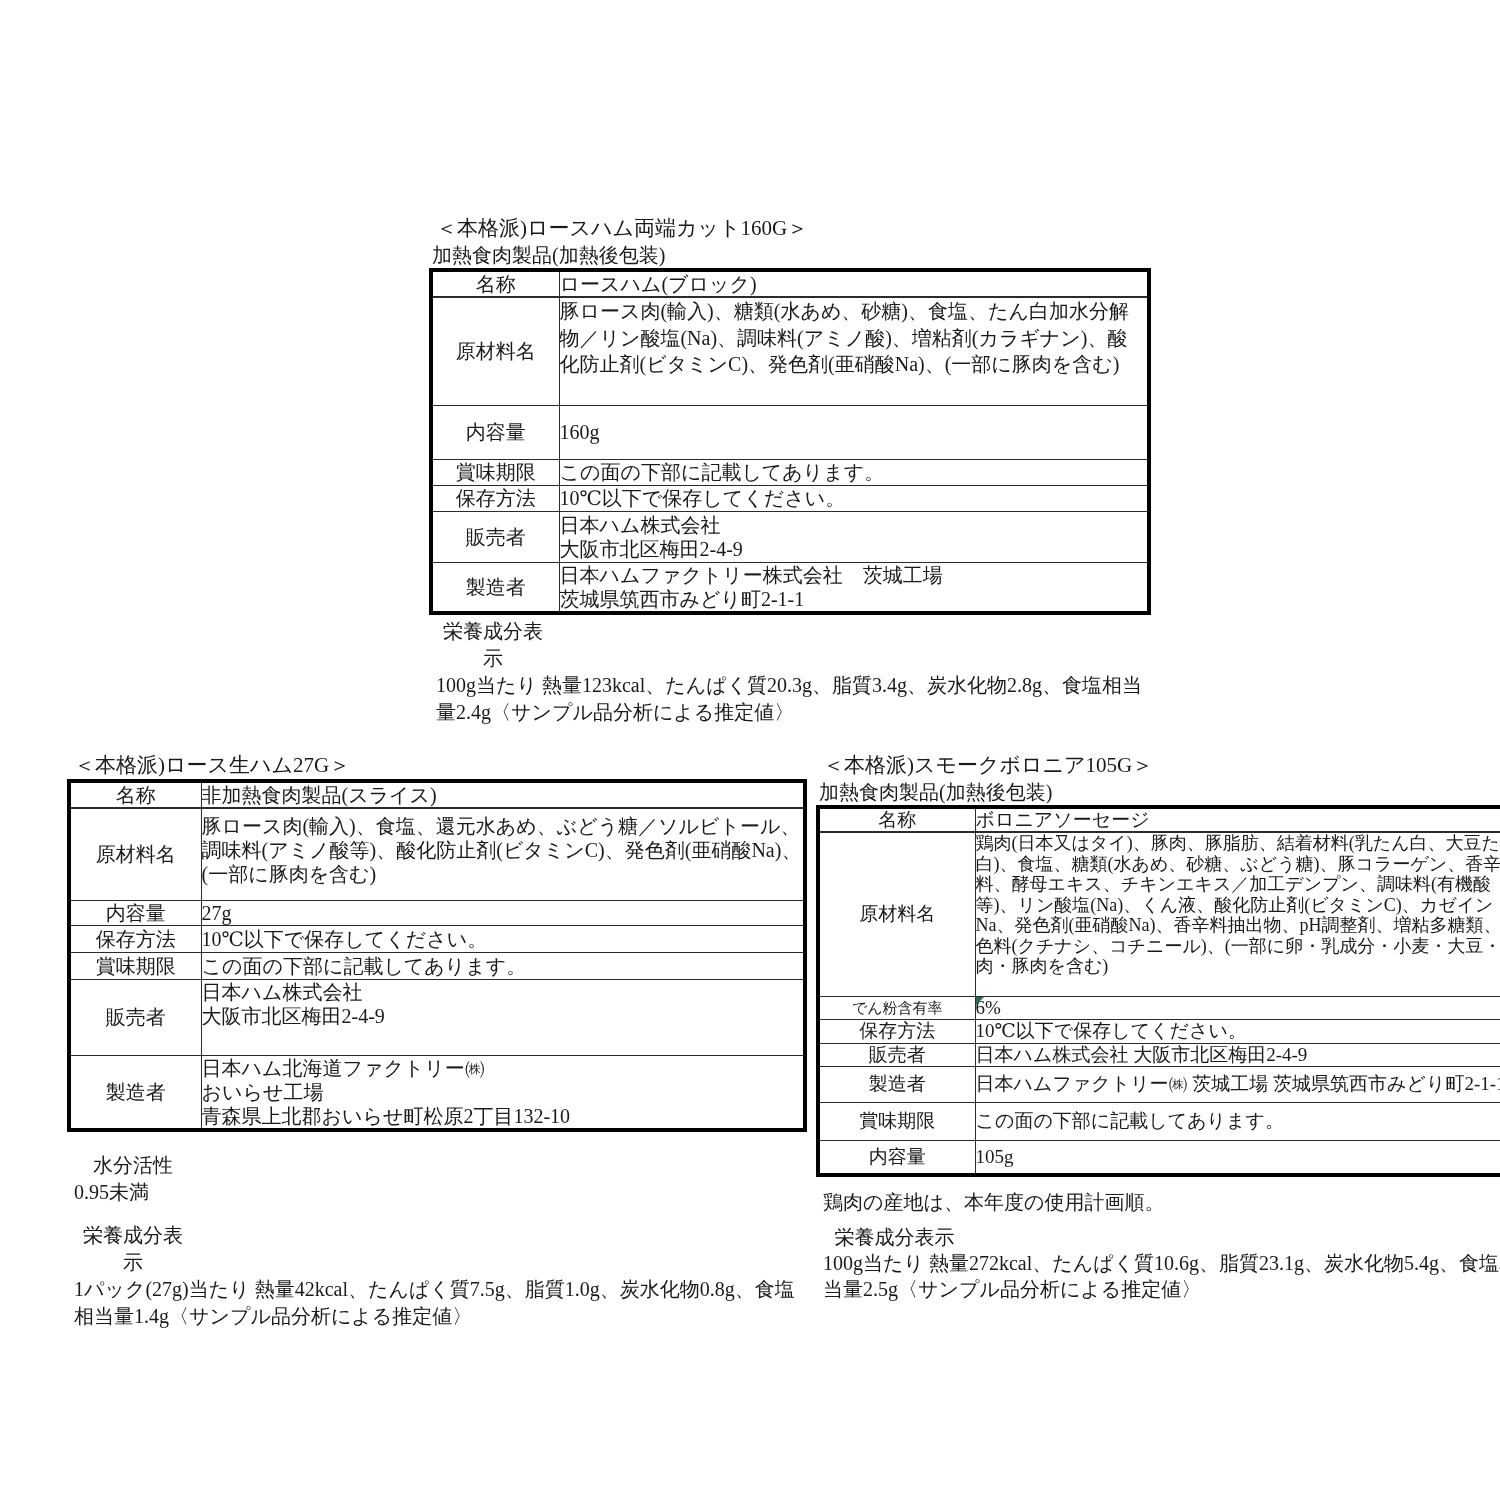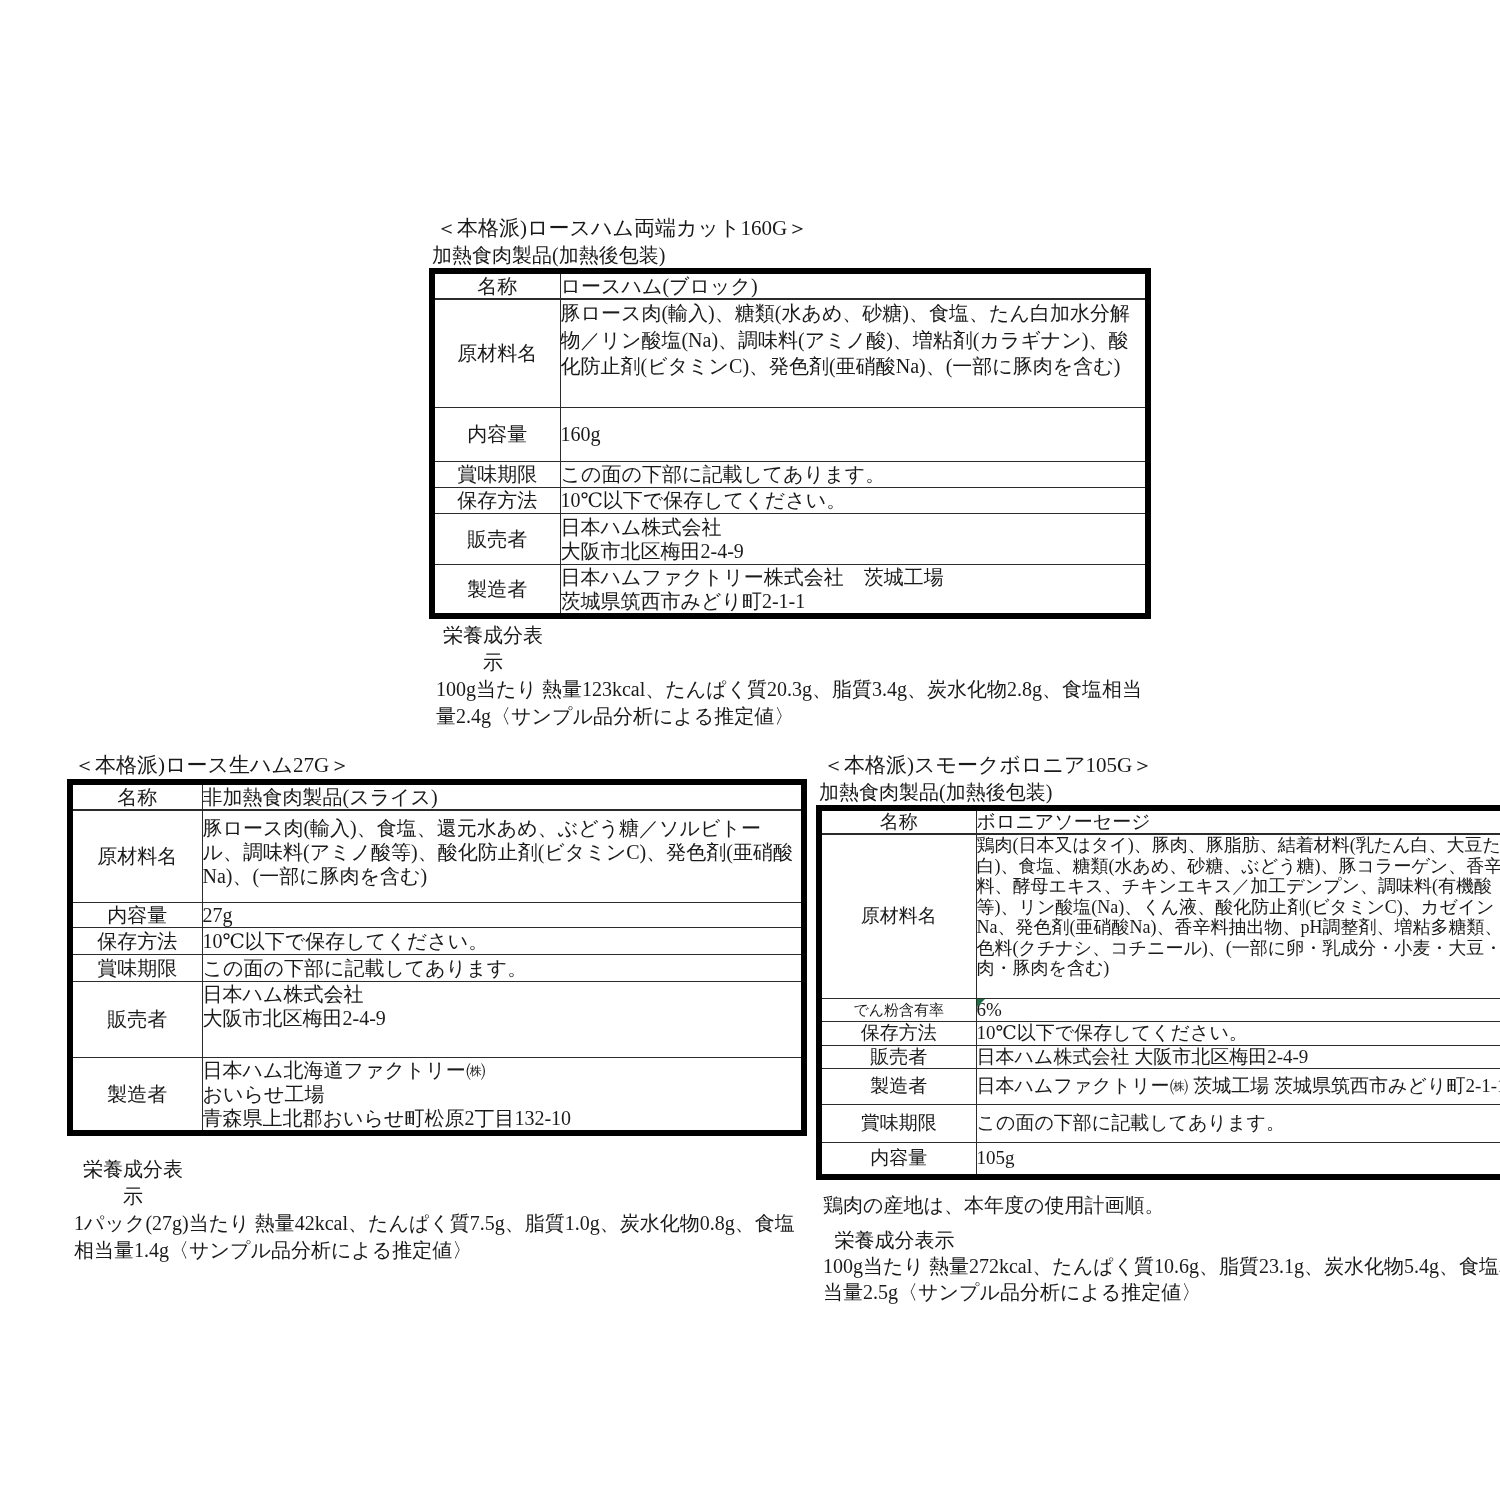--- a/index.html
+++ b/index.html
@@ -10,21 +10,21 @@
   }
   .product{position:absolute;padding-left:40px;}
   .p-top{left:389px;top:215px;width:722px;}
   .p-left{left:27px;top:752px;width:740px;}
   .p-right{left:776px;top:752px;width:719px;}
 
   .title{font-size:21px;line-height:27px;padding-left:7px;white-space:nowrap;}
   .category{font-size:20px;line-height:26px;padding-left:3px;white-space:nowrap;}
 
   table.spec{border-collapse:collapse;width:100%;table-layout:fixed;}
-  table.spec{border:6px solid #000000;}
+  table.spec{border:4px solid #000000;}
   table.spec td{border:1px solid #2b2b2b;padding:0;}
   tr.hdr td{border-bottom-width:2px;}
   td.lbl{text-align:center;vertical-align:middle;font-size:20px;line-height:22px;overflow:hidden;}
   td.val{vertical-align:middle;text-align:left;font-size:20px;line-height:24px;
          padding:0 6px;white-space:pre-line;overflow:hidden;position:relative;}
   td.val .clip{overflow:hidden;white-space:pre-line;}
   td.vtop{vertical-align:top;padding-top:1px;}
 
   
   .p-top  td.val .clip.ing{height:106px;line-height:26.5px;}
@@ -141,20 +141,24 @@
     <tr style="height:72px">
       <td class="lbl">製造者</td>
       <td class="val">日本ハム北海道ファクトリー㈱
 おいらせ工場
 青森県上北郡おいらせ町松原2丁目132-10</td>
     </tr>
   </tbody>
     </table>
   <div class="notes">
     <div class="note">
+      <div class="note-lbl">水分活性</div>
+      <div class="note-val">0.95未満</div>
+    </div>
+    <div class="note">
       <div class="note-lbl">栄養成分表示</div>
       <div class="note-val">1パック(27g)当たり 熱量42kcal、たんぱく質7.5g、脂質1.0g、炭水化物0.8g、食塩相当量1.4g〈サンプル品分析による推定値〉</div>
     </div>
   </div>
 </section>
 
 <section class="product p-right">
   <div class="title">＜本格派)スモークボロニア105G＞</div>
   <div class="category">加熱食肉製品(加熱後包装)</div>
   <table class="spec">

